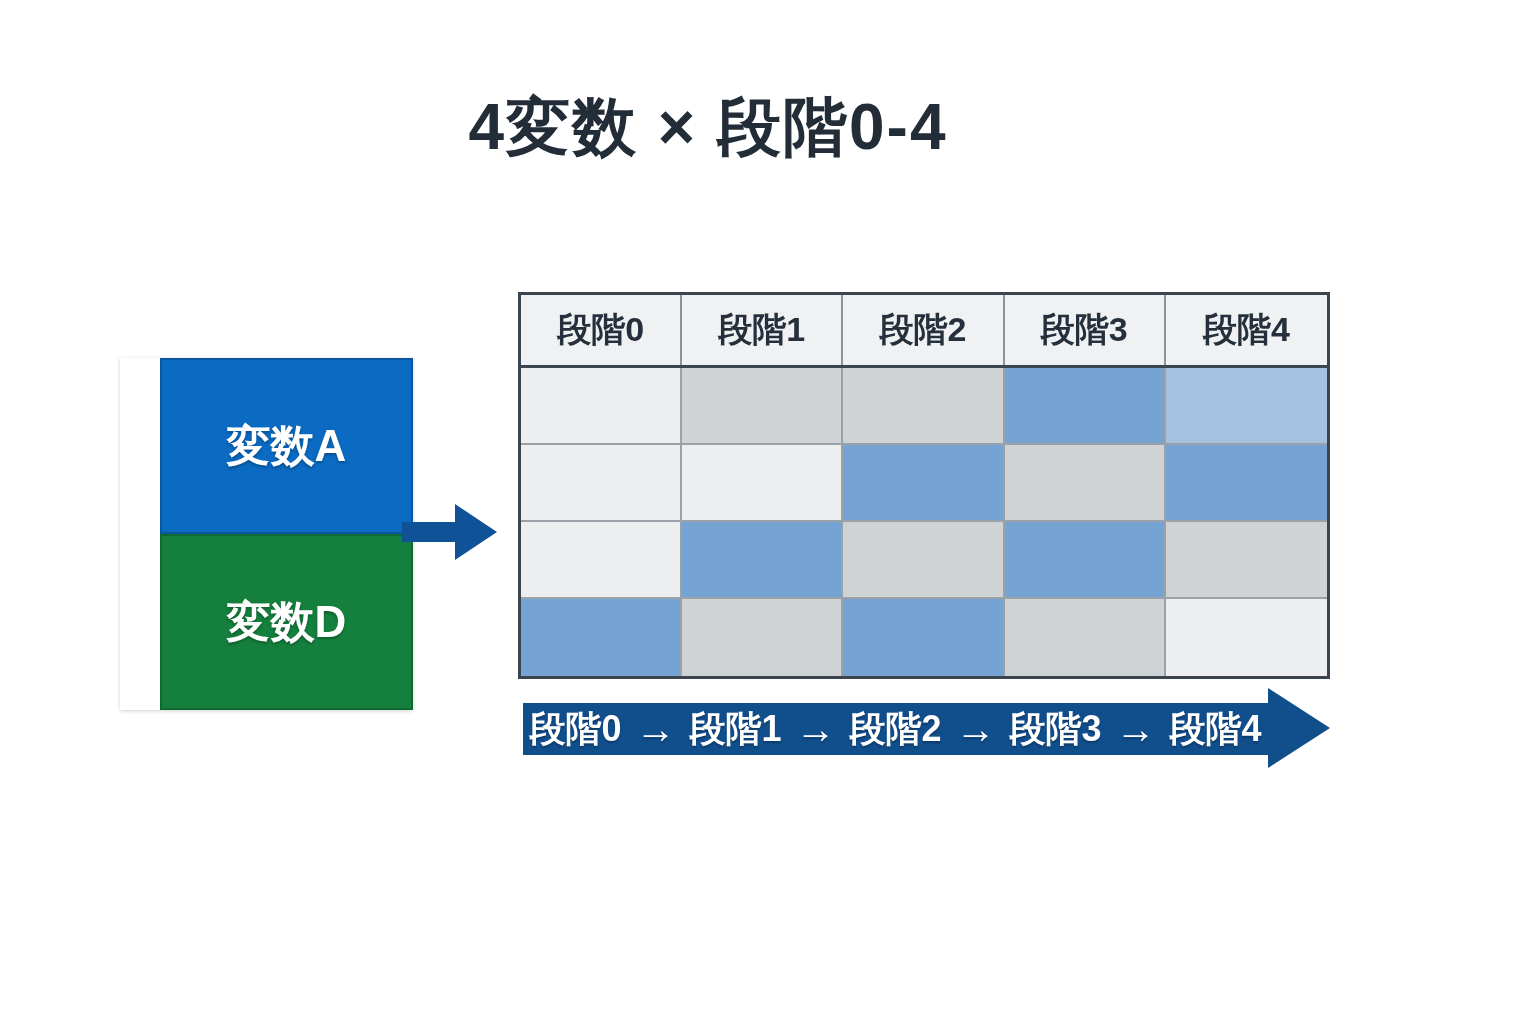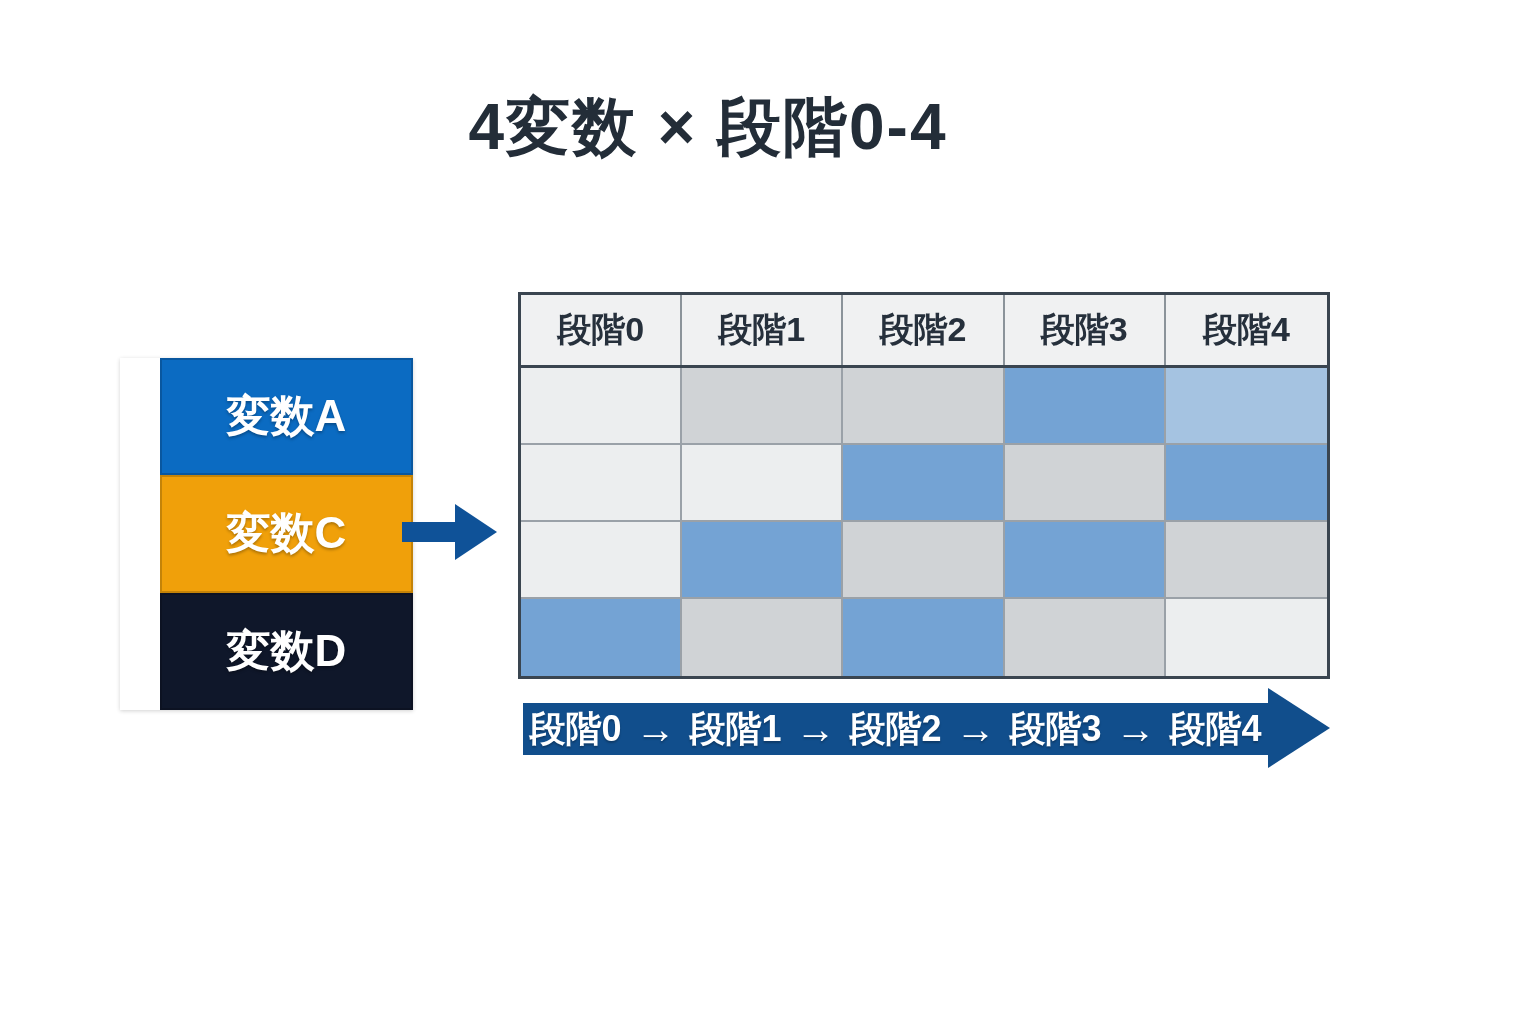--- a/index.html
+++ b/index.html
@@ -80,24 +80,21 @@
 <body>
 
 <div class="canvas">
 
   <div class="title">4変数 × 段階0-4</div>
 
   <div class="stack">
     <div class="var-box" style="background: rgb(11, 107, 194);">
       <span>変数A</span>
     </div>
-    <div class="var-box" style="background: rgb(240, 160, 10);">
-      <span>変数C</span>
-    </div>
-    <div class="var-box" style="background: #0f172a;">
+    <div class="var-box" style="background: #15803d;">
       <span>変数D</span>
     </div>
   </div>
 
   <div class="mid-arrow">
     <svg width="96" height="58" viewBox="0 0 96 58">
       <polygon points="0,19 53,19 53,1 95,29 53,57 53,39 0,39" fill="#0F5298"></polygon>
     </svg>
   </div>
 

